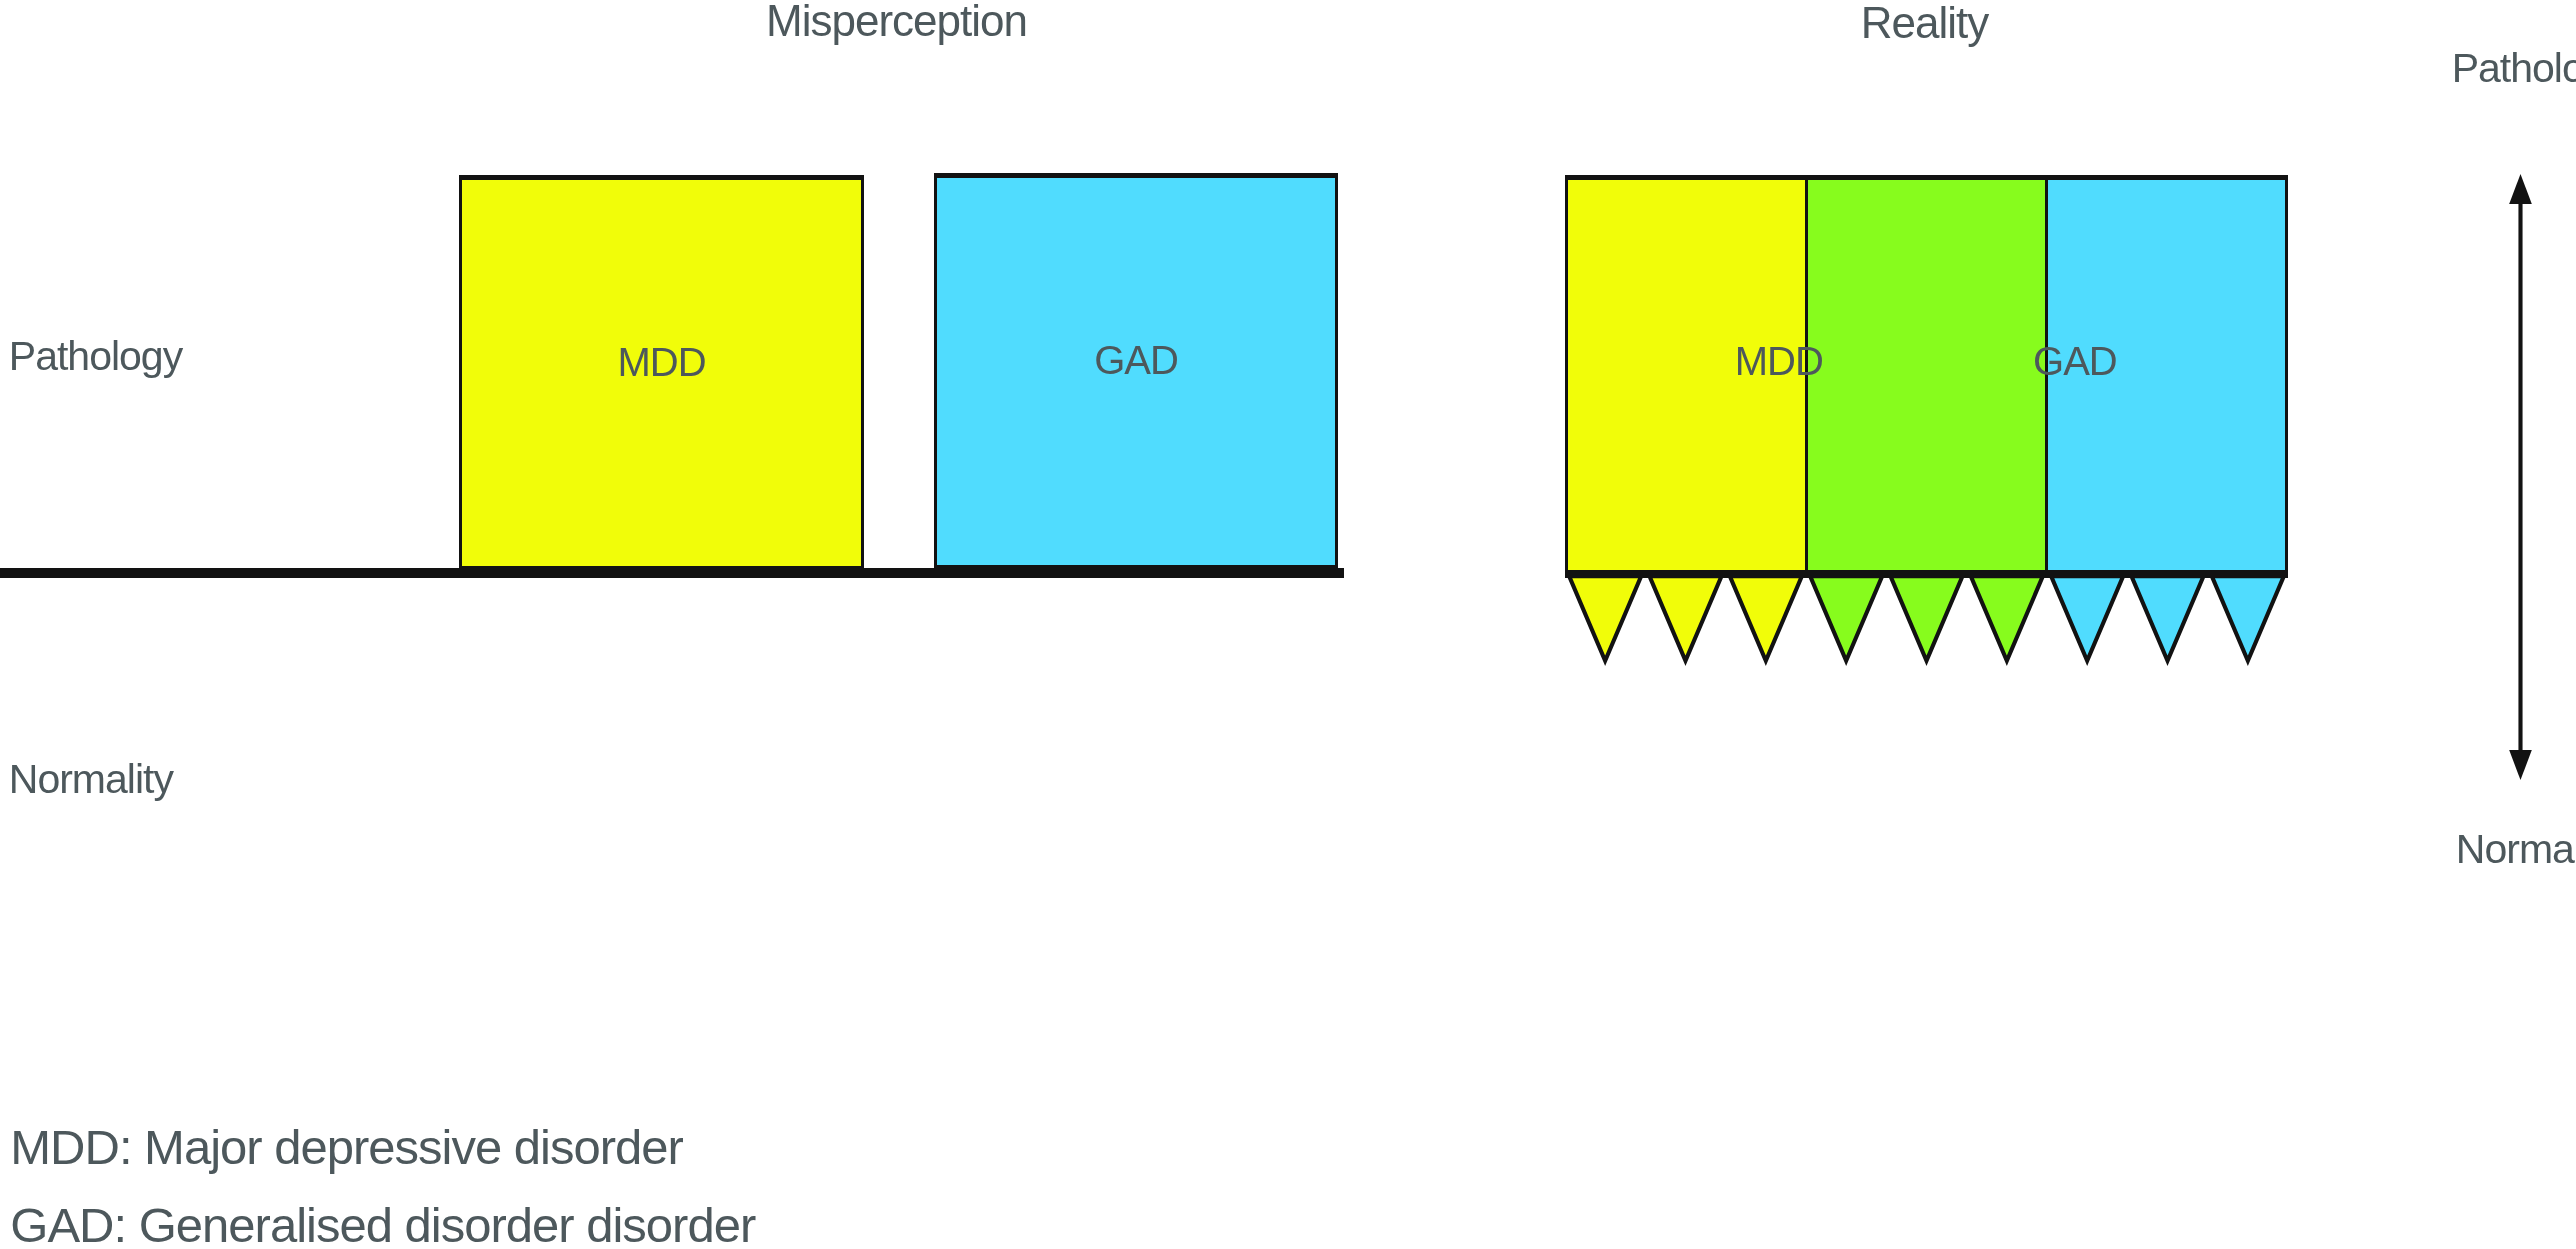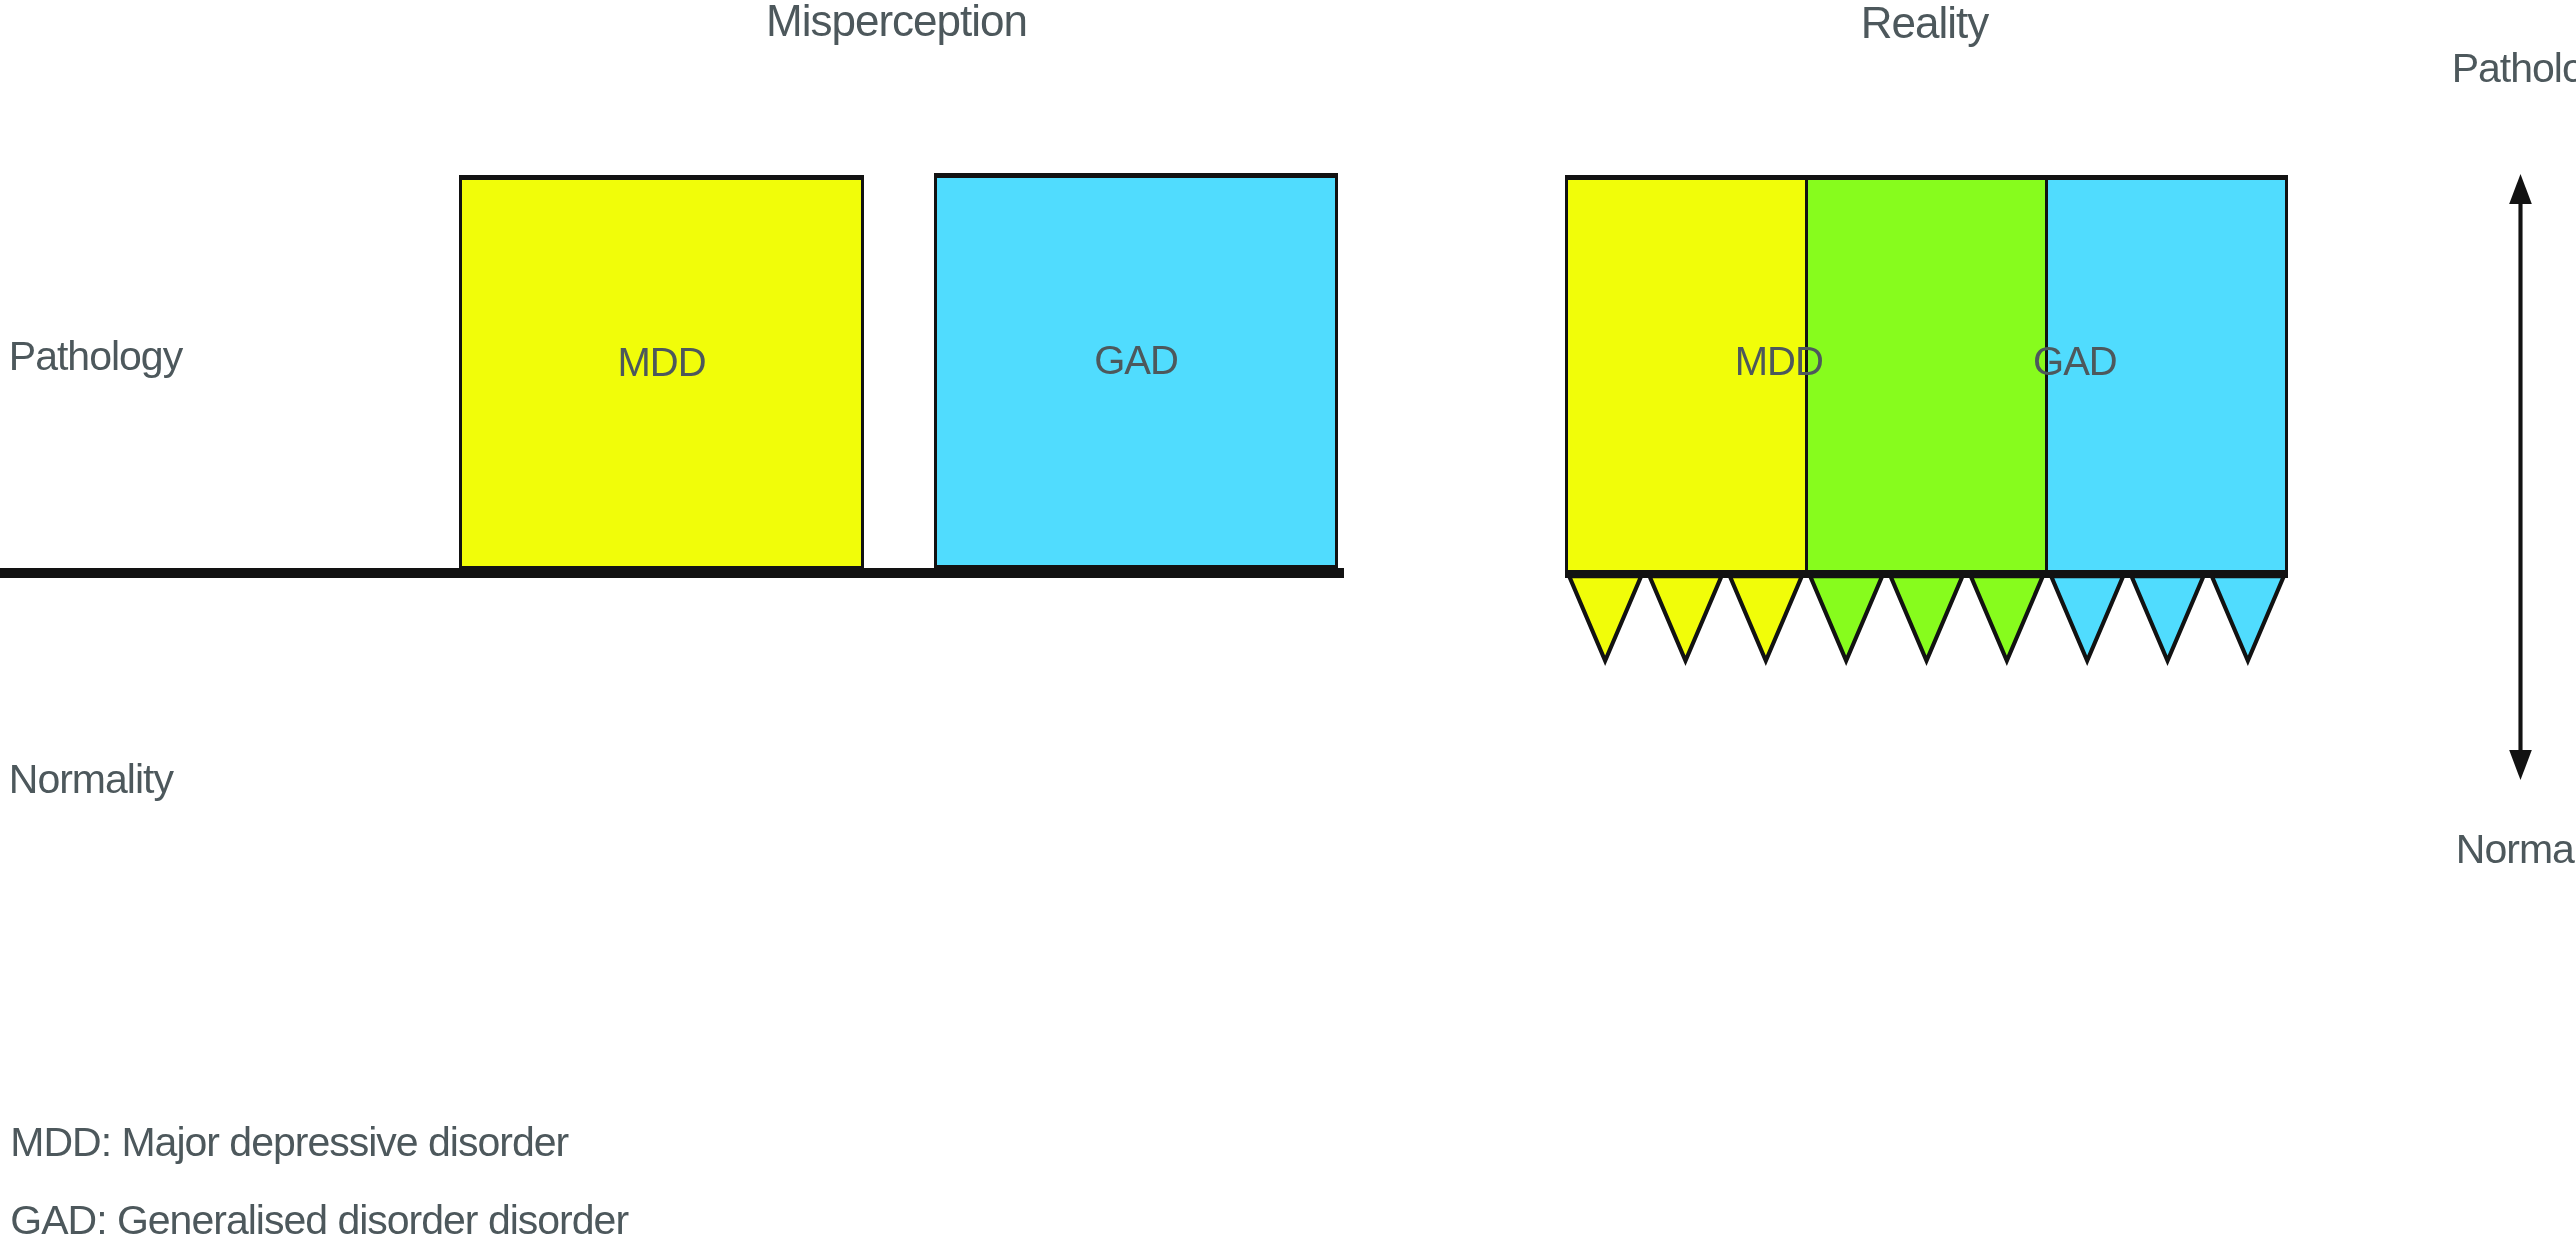--- a/index.html
+++ b/index.html
@@ -65,21 +65,21 @@
     top:46.5%;
     letter-spacing:-1px;
   }
   .reality-label-mdd{left:29.4%;}
   .reality-label-gad{left:70.7%;}
 
   .teeth-svg{position:absolute;left:1565px;top:574px;width:723px;height:92px;overflow:visible;}
 
   .v-arrow-svg{position:absolute;left:2505px;top:174px;width:31px;height:606px;overflow:visible;}
 
-  .legend-line{font-size:41px;}
+  .legend-line{font-size:49px;}
   .legend-1{left:10.3px;top:1119px;}
   .legend-2{left:10.3px;top:1197px;}
 </style>
 </head>
 <body>
 
 <div class="canvas" style="--c-yellow: #F1FD09; --c-green: #87FC1D; --c-cyan: #50DCFE; --c-outline: #121212; --c-text: #4D585C;">
 
   <div class="txt panel-title title-misperception">Misperception</div>
   <div class="txt panel-title title-reality">Reality</div>

